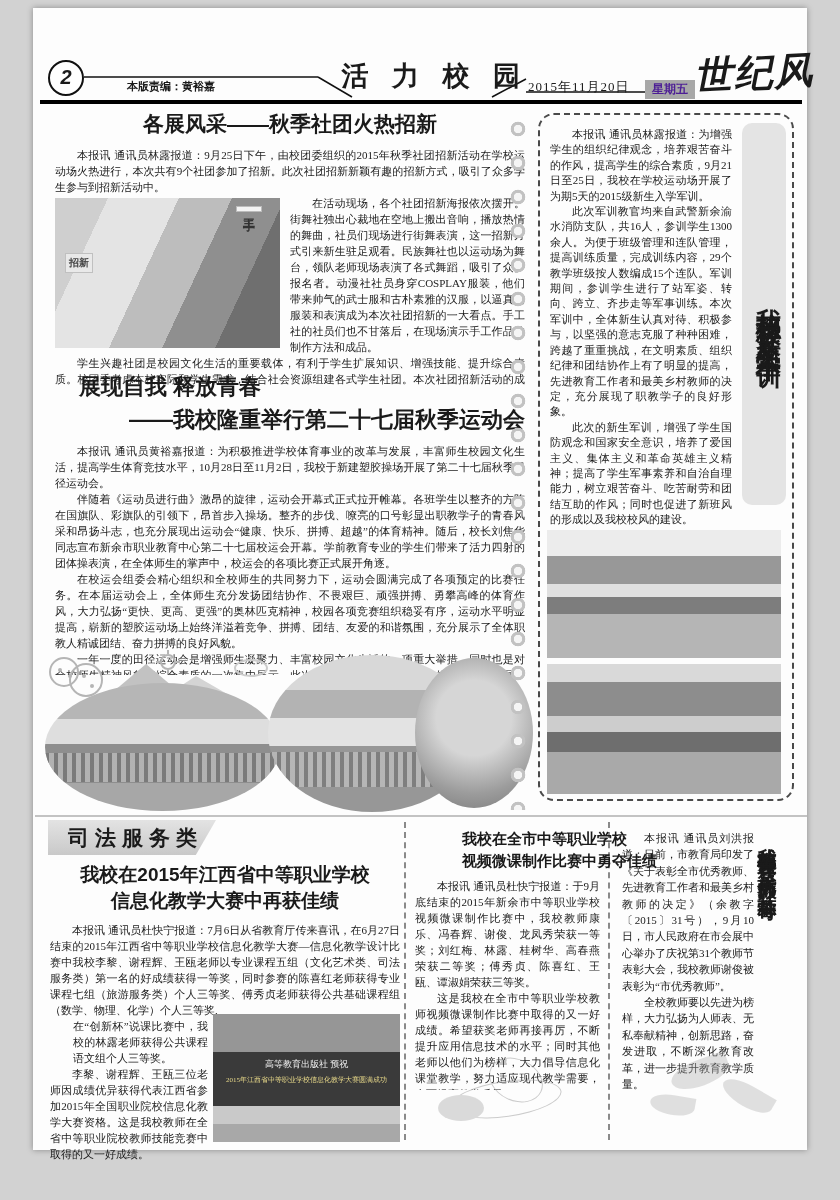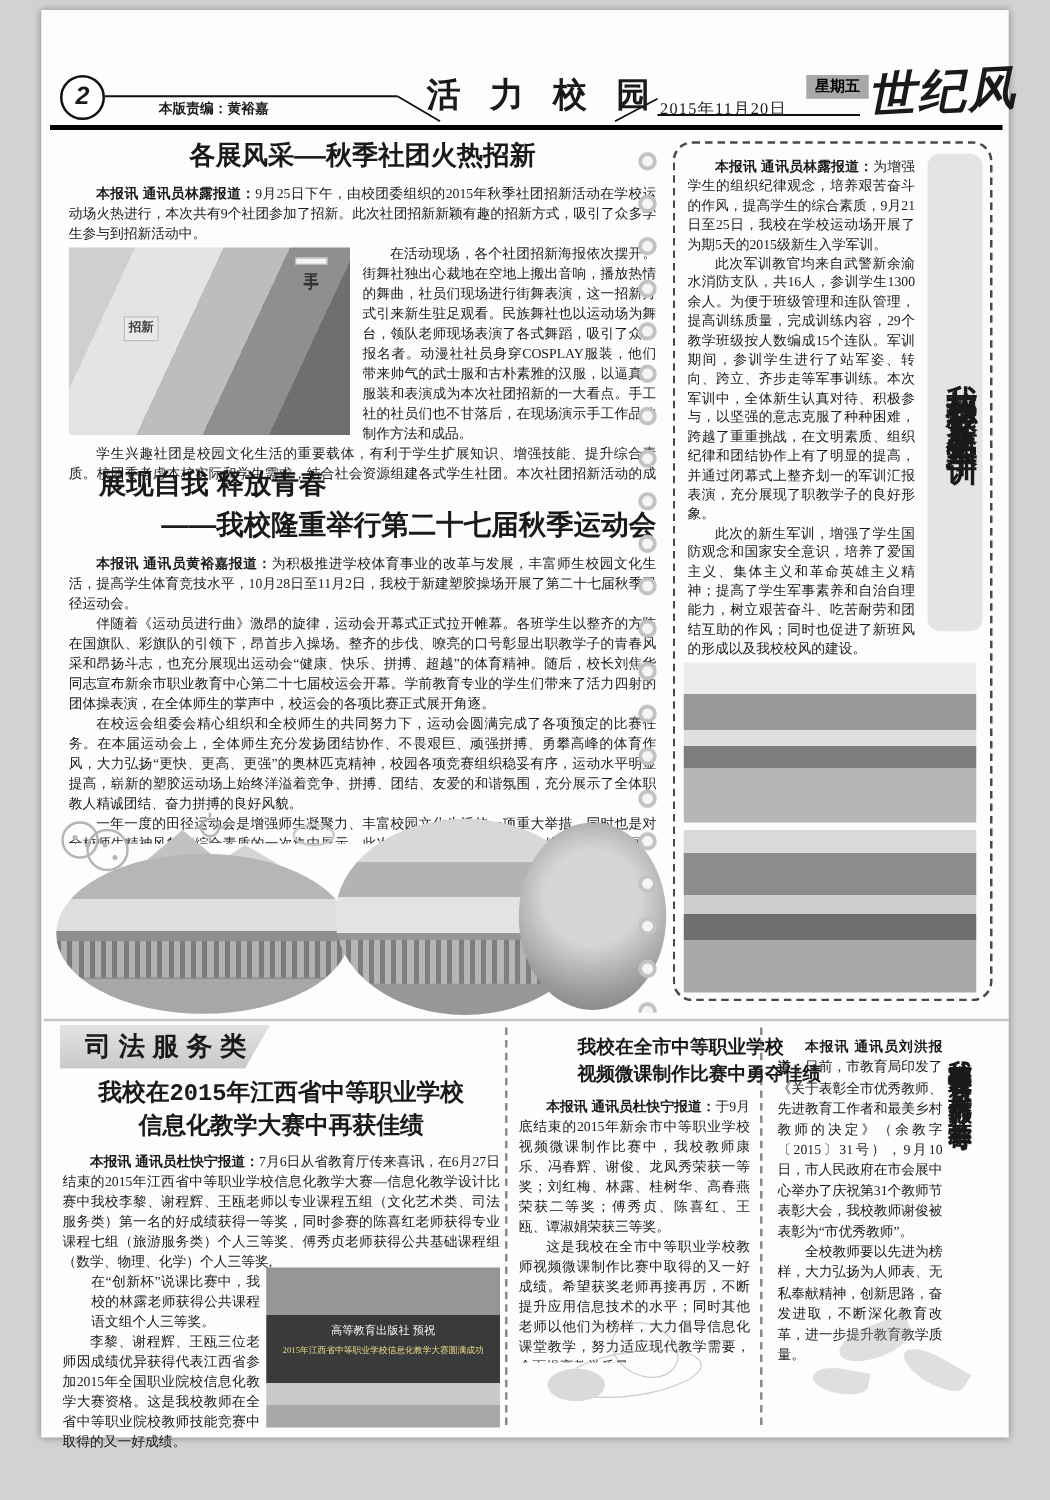--- a/index.html
+++ b/index.html
@@ -7,39 +7,39 @@
         font-family:"Liberation Serif","DejaVu Serif",serif;color:#1a1a1a;}
   .ab{position:absolute;}
   .paper{left:33px;top:8px;width:774px;height:1142px;background:#fdfdfd;box-shadow:0 0 6px rgba(0,0,0,.35);}
   .sans{font-family:"Liberation Sans","DejaVu Sans",sans-serif;}
   
   .pagenum{left:48px;top:60px;width:32px;height:32px;border:2px solid #111;border-radius:50%;
            text-align:center;line-height:30px;font-size:20px;font-weight:bold;font-style:italic;background:#fff;}
   .editor{left:115px;top:79px;font-size:11px;font-weight:bold;margin-left:12px;}
   .sectiontitle{left:318px;top:58px;width:210px;text-align:right;font-size:27px;font-weight:900;letter-spacing:8px;white-space:nowrap;}
   .dateline{left:528px;top:78px;font-size:13px;letter-spacing:1px;}
-  .weekday{left:645px;top:60px;background:#a8a8a8;color:#000000;padding:1px 7px;font-size:12px;font-weight:bold;}
+  .weekday{left:645px;top:80px;background:#a8a8a8;color:#4c1d95;padding:1px 7px;font-size:12px;font-weight:bold;}
   .masthead{left:694px;top:48px;font-size:38px;font-weight:bold;font-style:italic;transform:rotate(-3deg);
             letter-spacing:2px;white-space:nowrap;}
   .headrule{left:40px;top:100px;width:762px;height:4px;background:#000;}
   
-  .t-center{text-align:center;font-weight:800;font-family:Liberation Mono, monospace;}
+  .t-center{text-align:center;font-weight:800;}
   .bodytxt{font-size:11px;line-height:16px;text-align:justify;overflow:hidden;}
   .bodytxt p{margin:0;text-indent:2em;}
-  .lead{font-weight:bold;font-family:"Liberation Sans","DejaVu Sans",sans-serif;}
+  .lead{font-weight:normal;font-family:"Liberation Sans","DejaVu Sans",sans-serif;}
   
   .a1{left:55px;top:110px;width:470px;}
   .a1 .title{font-size:21px;}
   .a1 .bodytxt{margin-top:9px;height:238px;}
   .photo-club{float:left;width:225px;height:150px;margin:3px 10px 2px 0;position:relative;
       background:linear-gradient(115deg,#cfcfcf 0 18%,#e4e4e4 18% 42%,#bdbdbd 42% 60%,#8f8f8f 60% 78%,#6f6f6f 78% 100%);}
   .sign1{position:absolute;right:18px;top:8px;background:#f4f4f4;color:#333;font-size:12px;font-weight:bold;
          padding:2px 4px;border:1px solid #bbb;writing-mode:vertical-rl;}
   .sign2{position:absolute;left:10px;top:55px;background:#e9e9e9;color:#444;font-size:10px;font-weight:bold;
-         padding:1px 3px;border:1px solid #c0c0c0;margin-left:34px;}
+         padding:1px 3px;border:1px solid #c0c0c0;}
   
   .a2{left:55px;top:372px;width:470px;}
   .a2 .t1{font-size:22px;font-weight:800;padding-left:24px;}
   .a2 .t2{font-size:22px;font-weight:800;padding-left:74px;margin-top:3px;white-space:nowrap;}
   .a2 .bodytxt{margin-top:8px;height:232px;}
   
   .circle{border-radius:50%;overflow:hidden;}
   .c1{left:45px;top:683px;width:235px;height:128px;
       background:linear-gradient(180deg,#b6b6b6 0 28%,#dedede 28% 48%,#8e8e8e 48% 78%,#a7a7a7 78% 100%);}
   .c2{left:268px;top:655px;width:208px;height:157px;
@@ -170,21 +170,21 @@
   <div class="ab circle c2">
       <div class="crowdband" style="top:62%;"></div>
     </div>
   <div class="ab circle c3"></div>
 
   <div class="ab bubbles"></div>
 
   <div class="ab mil">
     <div class="milbody">
       <p><span class="lead">本报讯 通讯员林露报道：</span><span>为增强学生的组织纪律观念，培养艰苦奋斗的作风，提高学生的综合素质，9月21日至25日，我校在学校运动场开展了为期5天的2015级新生入学军训。</span></p>
-      <p>此次军训教官均来自武警新余渝水消防支队，共16人，参训学生1300余人。为便于班级管理和连队管理，提高训练质量，完成训练内容，29个教学班级按人数编成15个连队。军训期间，参训学生进行了站军姿、转向、跨立、齐步走等军事训练。本次军训中，全体新生认真对待、积极参与，以坚强的意志克服了种种困难，跨越了重重挑战，在文明素质、组织纪律和团结协作上有了明显的提高，并通过闭幕式上整齐划一的军训汇报表演，充分展现了职教学子的良好形象。</p>
+      <p>此次军训教官均来自武警新余渝水消防支队，共16人，参训学生1300余人。为便于班级管理和连队管理，提高训练质量，完成训练内容，29个教学班级按人数编成15个连队。军训期间，参训学生进行了站军姿、转向、跨立、齐步走等军事训练。本次军训中，全体新生认真对待、积极参与，以坚强的意志克服了种种困难，跨越了重重挑战，在文明素质、组织纪律和团结协作上有了明显的提高，先进教育工作者和最美乡村教师的决定，充分展现了职教学子的良好形象。</p>
       <p>此次的新生军训，增强了学生国防观念和国家安全意识，培养了爱国主义、集体主义和革命英雄主义精神；提高了学生军事素养和自治自理能力，树立艰苦奋斗、吃苦耐劳和团结互助的作风；同时也促进了新班风的形成以及我校校风的建设。</p>
     </div>
     <div class="milhead">我校积极开展新生入学军训</div>
     <div class="mp mp1"></div>
     <div class="mp mp2"></div>
   </div>
 
   <div class="ab sep"></div>
 
   <div class="ab zjheader sans">司法服务类</div>

